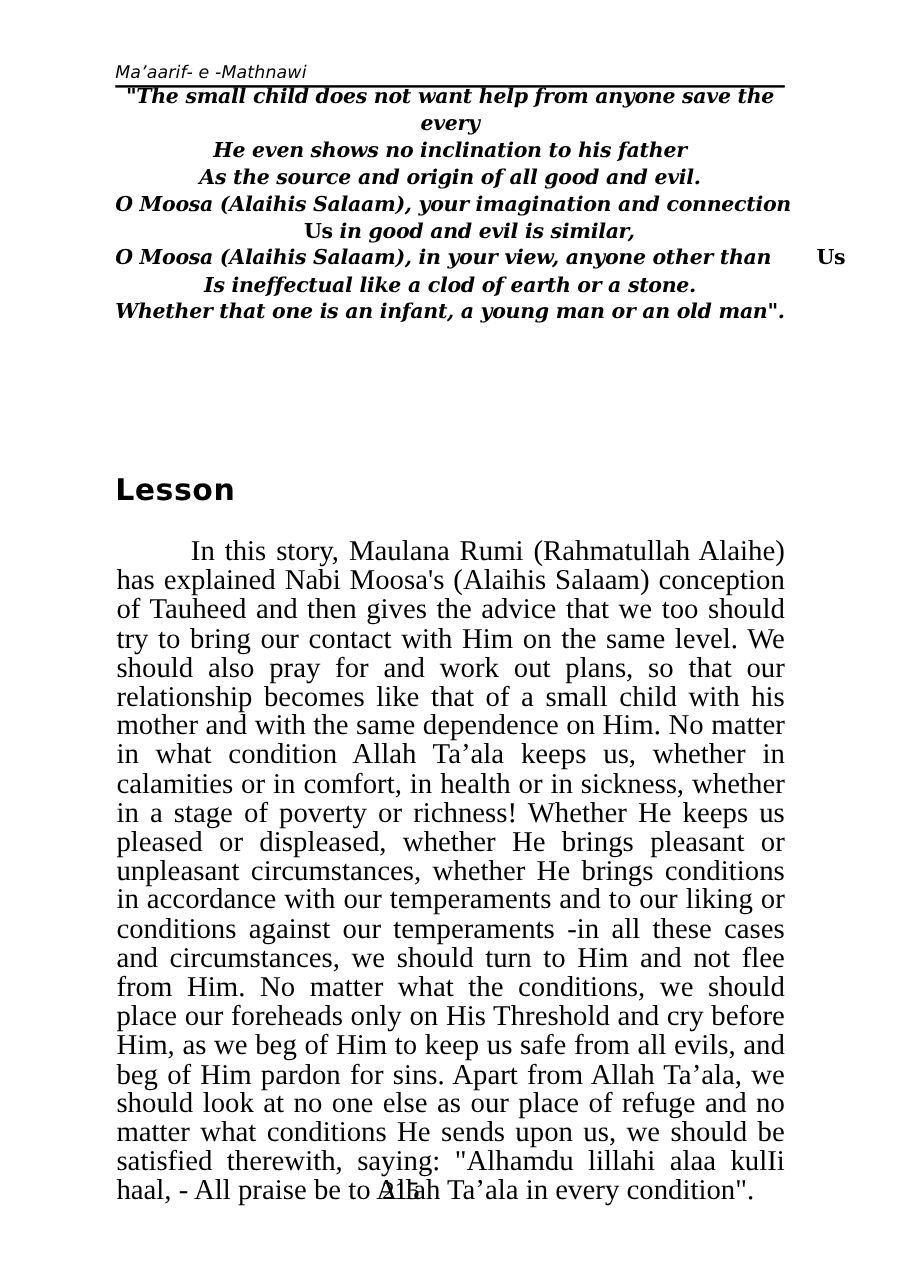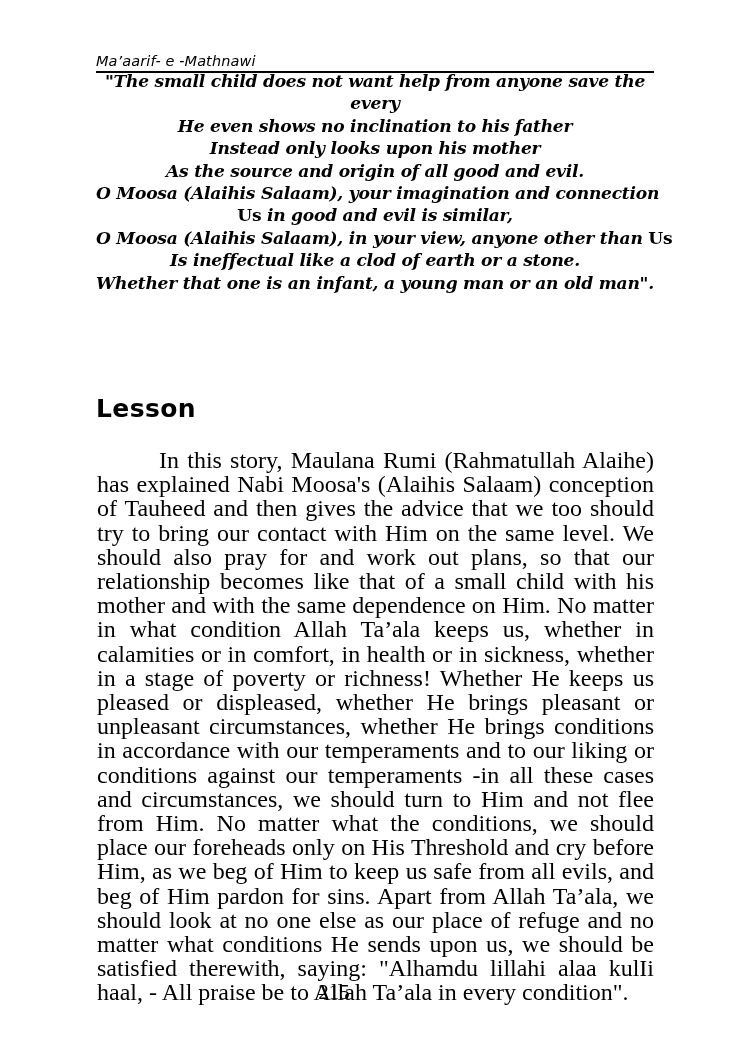--- a/index.html
+++ b/index.html
@@ -56,20 +56,21 @@
     font-weight: bold;
     font-size: 17.1px;
     line-height: 22.4px;
     letter-spacing: -0.25px;
   }
   .verse .line {
     white-space: nowrap;
   }
   .verse .upright {
     font-style: normal;
+    margin-left: 32px;
   }
 
   
   .lesson-heading {
     position: absolute;
     left: 96px;
     top: 376px;
     font-family: "DejaVu Sans", sans-serif;
     font-weight: bold;
     font-size: 25px;
@@ -115,21 +116,20 @@
 <div class="page">
 
   <div class="header">
     <div class="header-title">Ma’aarif- e -Mathnawi</div>
   </div>
 
   <div class="verse">
     <div class="line">"The small child does not want help from anyone save the</div>
     <div class="line">every</div>
     <div class="line">He even shows no inclination to his father</div>
-    <div class="line">Instead only looks upon his mother</div>
     <div class="line">As the source and origin of all good and evil.</div>
     <div class="line">O Moosa (Alaihis Salaam), your imagination and connection</div>
     <div class="line"><span class="upright">Us</span><span> in good and evil is similar,</span></div>
     <div class="line"><span>O Moosa (Alaihis Salaam), in your view, anyone other than </span><span class="upright">Us</span></div>
     <div class="line">Is ineffectual like a clod of earth or a stone.</div>
     <div class="line">Whether that one is an infant, a young man or an old man".</div>
   </div>
 
   <div class="lesson-heading">Lesson</div>
 

